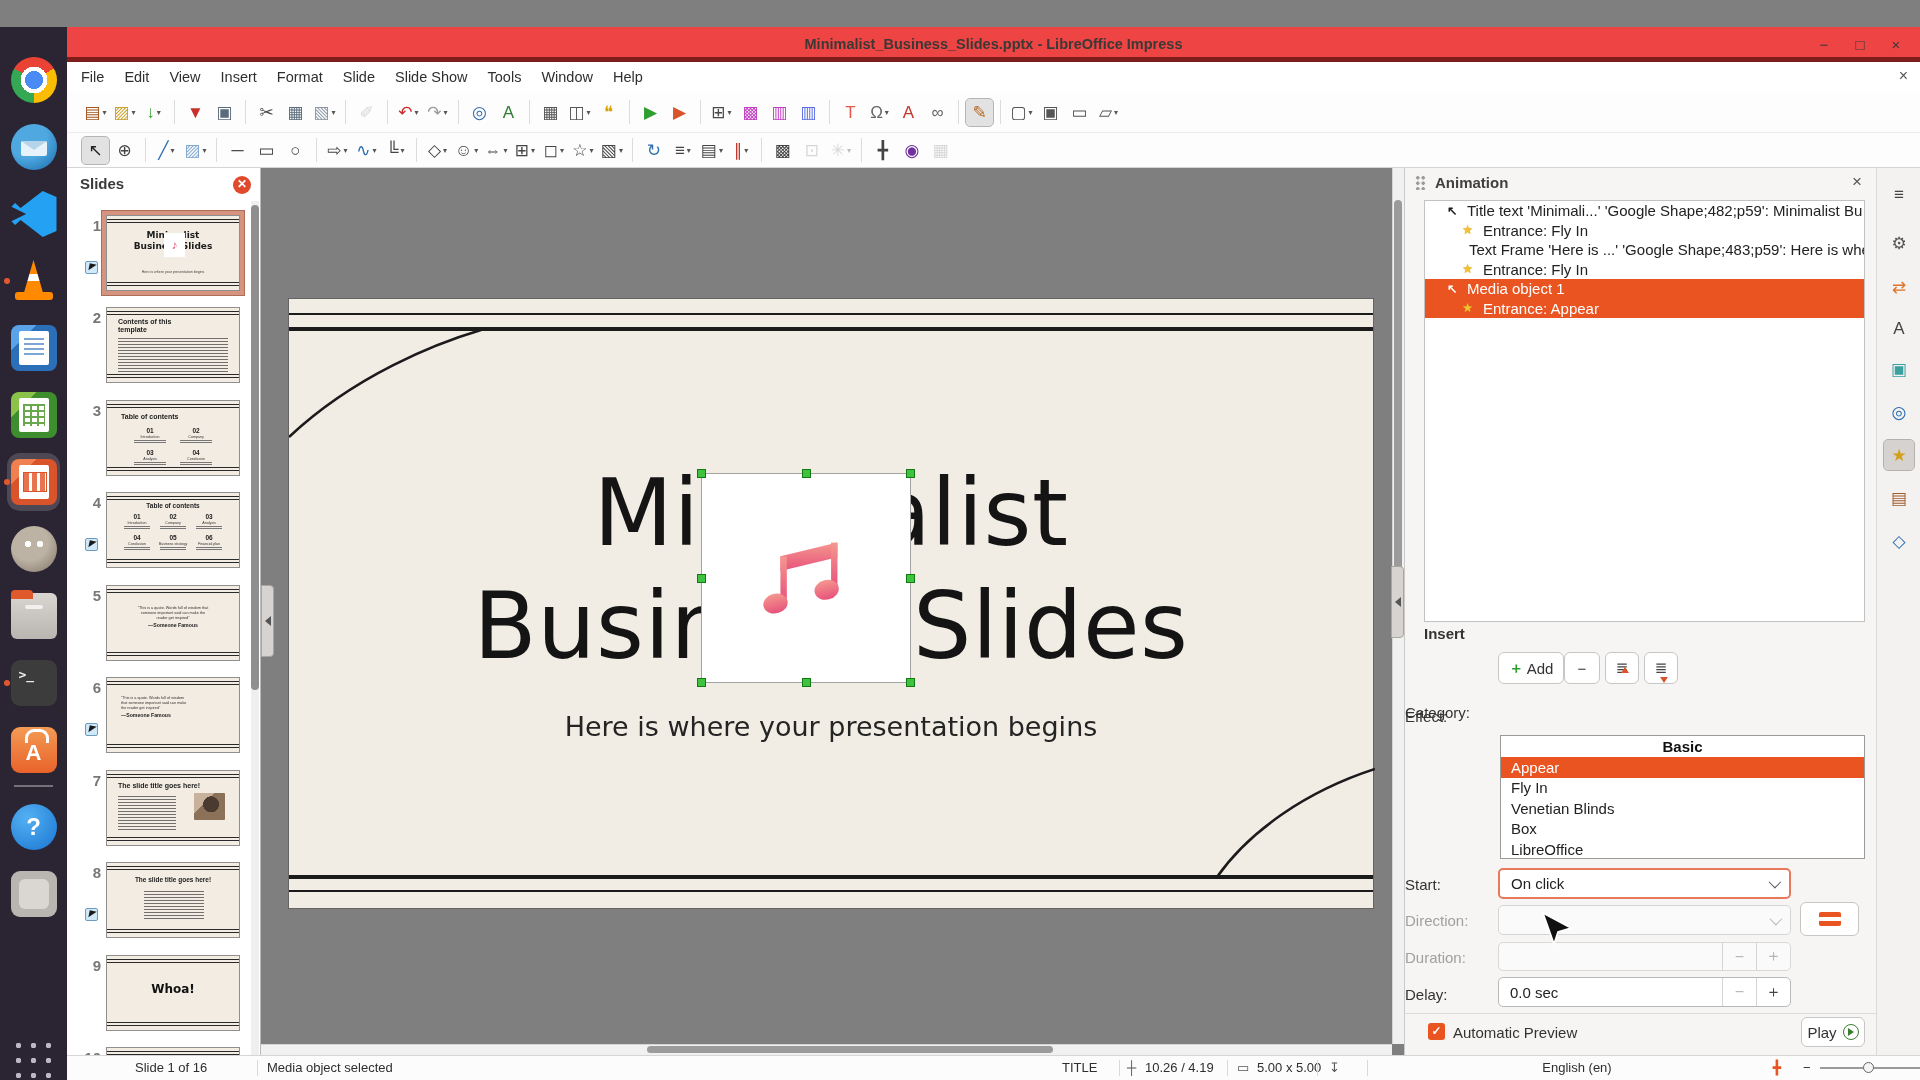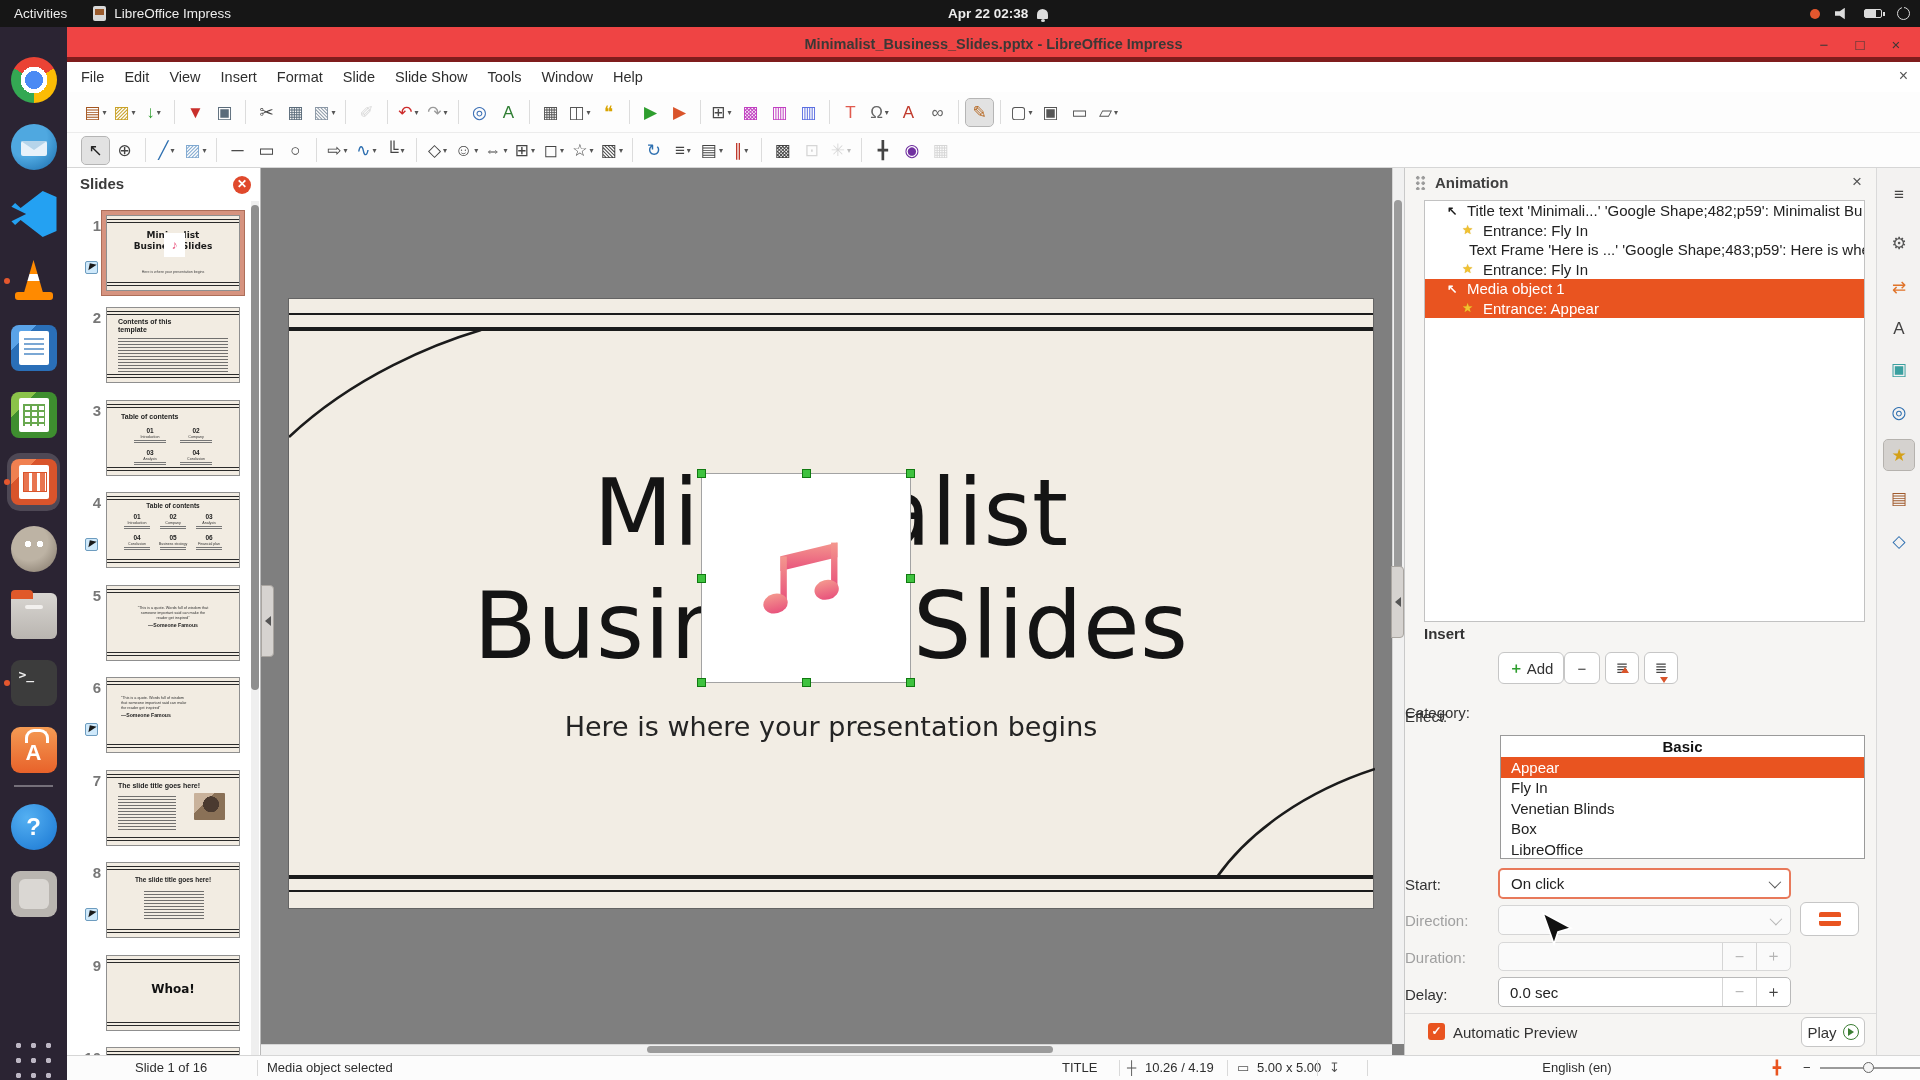--- a/index.html
+++ b/index.html
@@ -199,39 +199,20 @@
 .zthumb{position:absolute;top:6px;left:1796px;width:11px;height:11px;border:1.4px solid #666;border-radius:50%;background:#f5f5f5}
 
 
 .cursor{position:absolute;left:1540px;top:912px;z-index:99}
 </style>
 </head>
 <body>
 
 <div id="app">
 
-  <div class="topbar">
-    <div class="tb-left">
-      <span>Activities</span>
-      <span class="tb-app">
-        <span class="mini-impress"></span>
-        <span>LibreOffice Impress</span>
-      </span>
-    </div>
-    <div class="tb-clock">
-      <span>Apr 22 02:38</span>
-      <span class="bell"></span>
-    </div>
-    <div class="tb-right">
-      <span class="ndot"></span>
-      <span class="vol"></span>
-      <span class="batt"></span>
-      <span class="pwr"></span>
-    </div>
-  </div>
 
   <div class="dock" id="dock">
       <div class="slot" style="top: 21px;">
         <span class="di ic-chrome"></span>
       </div>
       <div class="slot" style="top: 88px;">
         <span class="di ic-thunderbird"></span>
       </div>
       <div class="slot" style="top: 155px;">
         <span class="di ic-vscode"></span>

